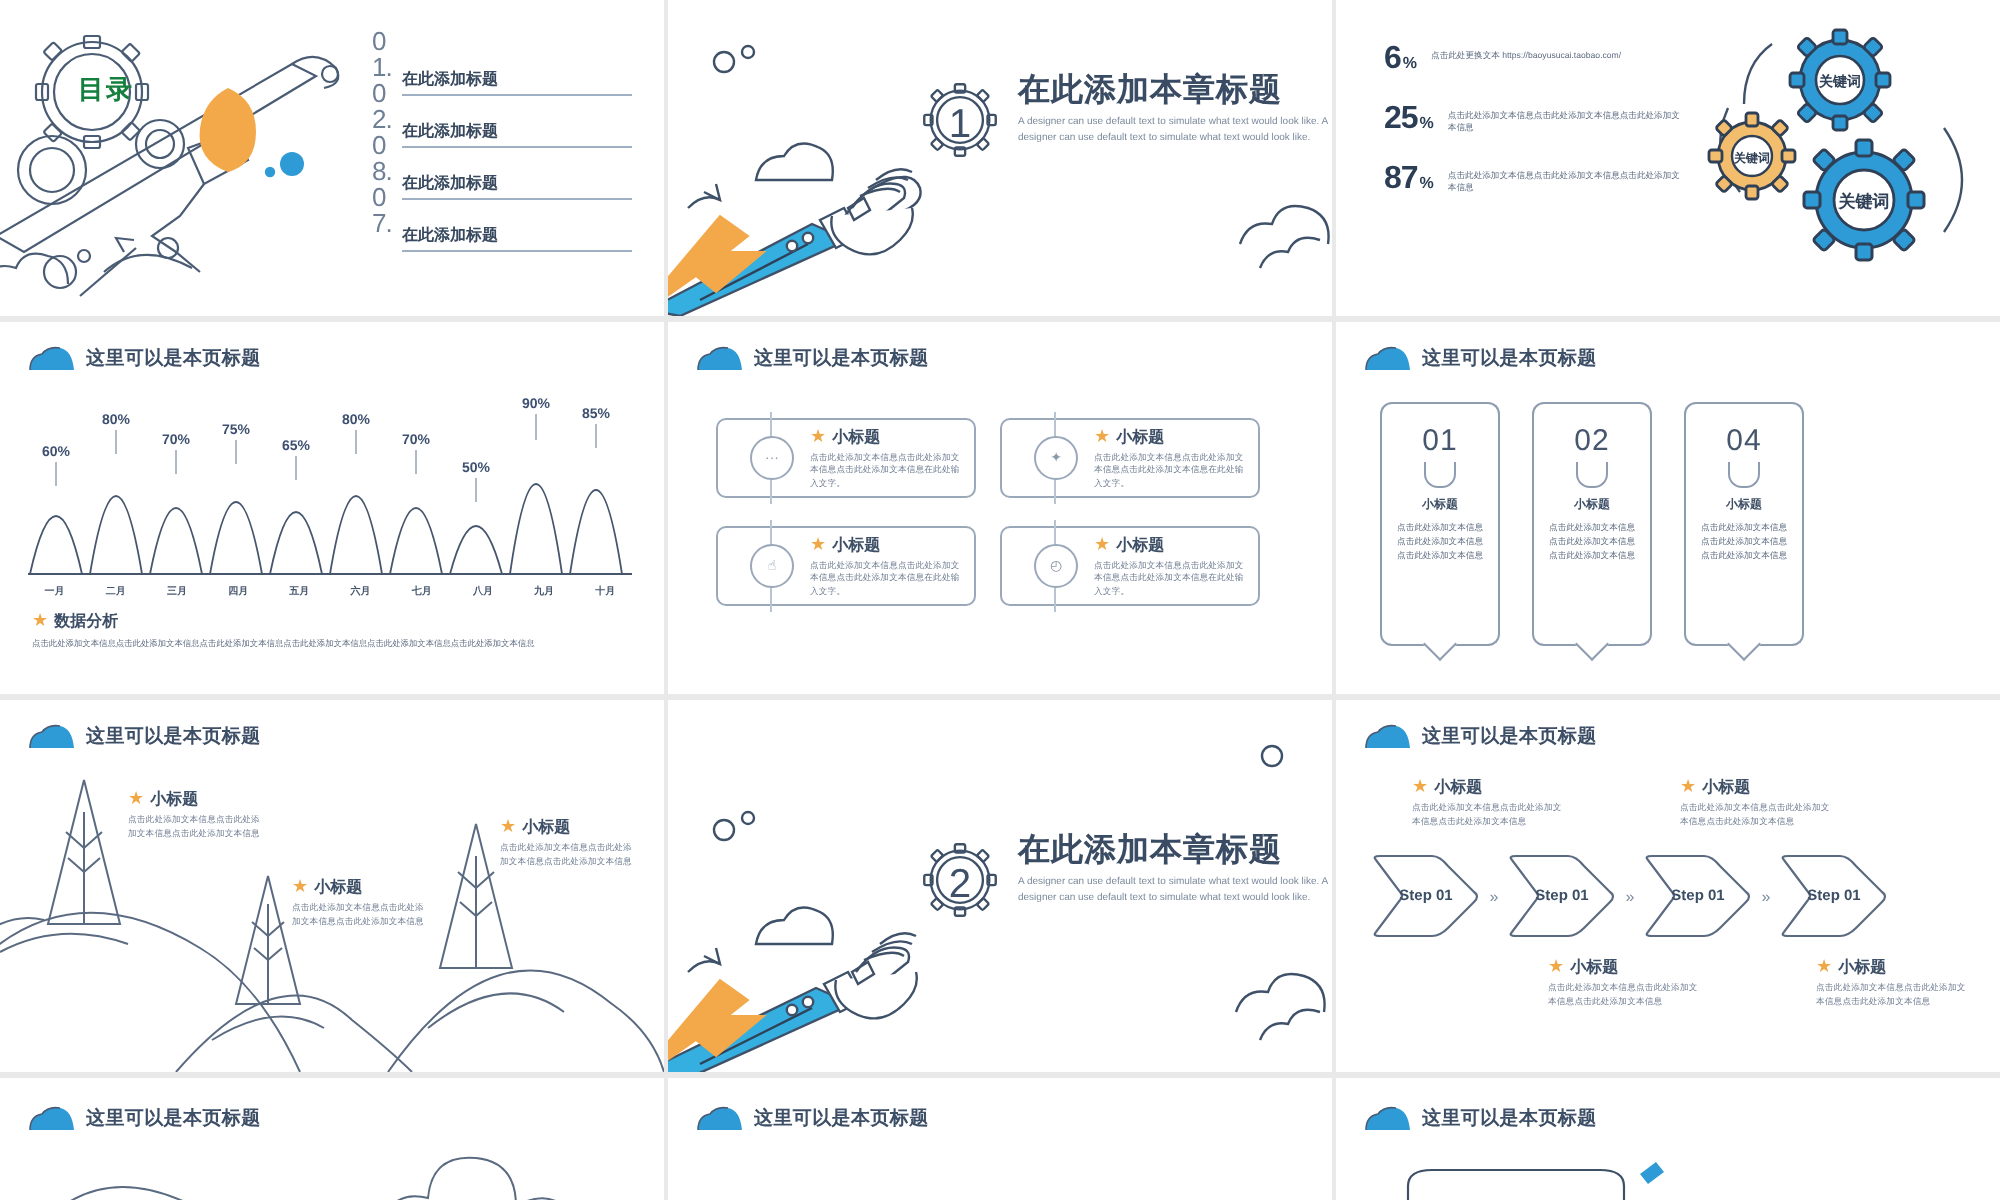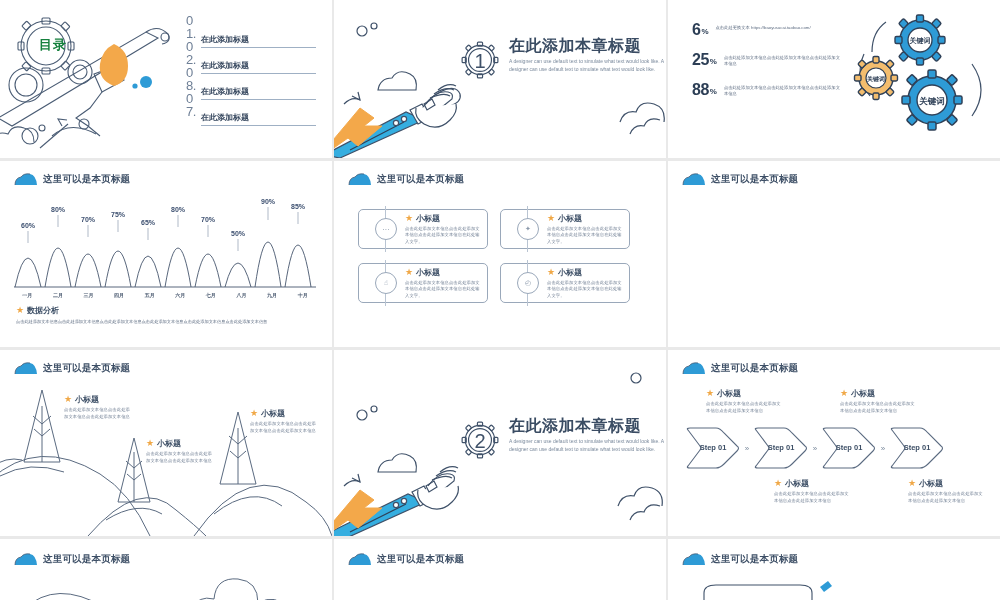--- a/index.html
+++ b/index.html
@@ -280,21 +280,21 @@
         <div class="pct-num">6</div>
         <div class="pct-sign">%</div>
         <div class="pct-txt">点击此处更换文本 https://baoyusucai.taobao.com/</div>
       </div>
       <div class="pct-row">
         <div class="pct-num">25</div>
         <div class="pct-sign">%</div>
         <div class="pct-txt">点击此处添加文本信息点击此处添加文本信息点击此处添加文本信息</div>
       </div>
       <div class="pct-row">
-        <div class="pct-num">88</div>
+        <div class="pct-num">87</div>
         <div class="pct-sign">%</div>
         <div class="pct-txt">点击此处添加文本信息点击此处添加文本信息点击此处添加文本信息</div>
       </div>
     </div>
 
     <svg width="150" height="140" viewBox="0 0 150 140" style="position:absolute;right:4px;top:6px;">
       <g fill="none" stroke="#3f5169" stroke-width="1.2">
         <path d="M40 16 q-14 10 -14 30"></path>
         <path d="M18 48 q-10 22 6 42"></path>
         <path d="M126 58 q18 26 0 52"></path>
@@ -490,20 +490,50 @@
   <div class="slide">
     <div class="pg-title">
       <svg class="cloud-ico" viewBox="0 0 24 13">
         <path d="M1 12 Q1 5 7 4 Q10 0 16 1 Q22 2 23 12 Z" fill="#2e9bd6"></path>
         <path d="M1 12 Q1 5 7 4 Q10 0 16 1" fill="none" stroke="#4a5c74" stroke-width="0.8"></path>
       </svg>
       <span>这里可以是本页标题</span>
     </div>
 
     <div class="ban-row">
+      <div class="ban">
+        <div class="ban-top">
+          <span class="ban-num">01</span>
+          <div class="notch"></div>
+        </div>
+        <div class="ban-bot">
+          <div class="ban-h">小标题</div>
+          <div class="ban-t">点击此处添加文本信息点击此处添加文本信息点击此处添加文本信息</div>
+        </div>
+      </div>
+      <div class="ban">
+        <div class="ban-top">
+          <span class="ban-num">02</span>
+          <div class="notch"></div>
+        </div>
+        <div class="ban-bot">
+          <div class="ban-h">小标题</div>
+          <div class="ban-t">点击此处添加文本信息点击此处添加文本信息点击此处添加文本信息</div>
+        </div>
+      </div>
+      <div class="ban">
+        <div class="ban-top">
+          <span class="ban-num">04</span>
+          <div class="notch"></div>
+        </div>
+        <div class="ban-bot">
+          <div class="ban-h">小标题</div>
+          <div class="ban-t">点击此处添加文本信息点击此处添加文本信息点击此处添加文本信息</div>
+        </div>
+      </div>
     </div>
   </div>
 
   <div class="slide">
     <div class="pg-title">
       <svg class="cloud-ico" viewBox="0 0 24 13">
         <path d="M1 12 Q1 5 7 4 Q10 0 16 1 Q22 2 23 12 Z" fill="#2e9bd6"></path>
         <path d="M1 12 Q1 5 7 4 Q10 0 16 1" fill="none" stroke="#4a5c74" stroke-width="0.8"></path>
       </svg>
       <span>这里可以是本页标题</span>

